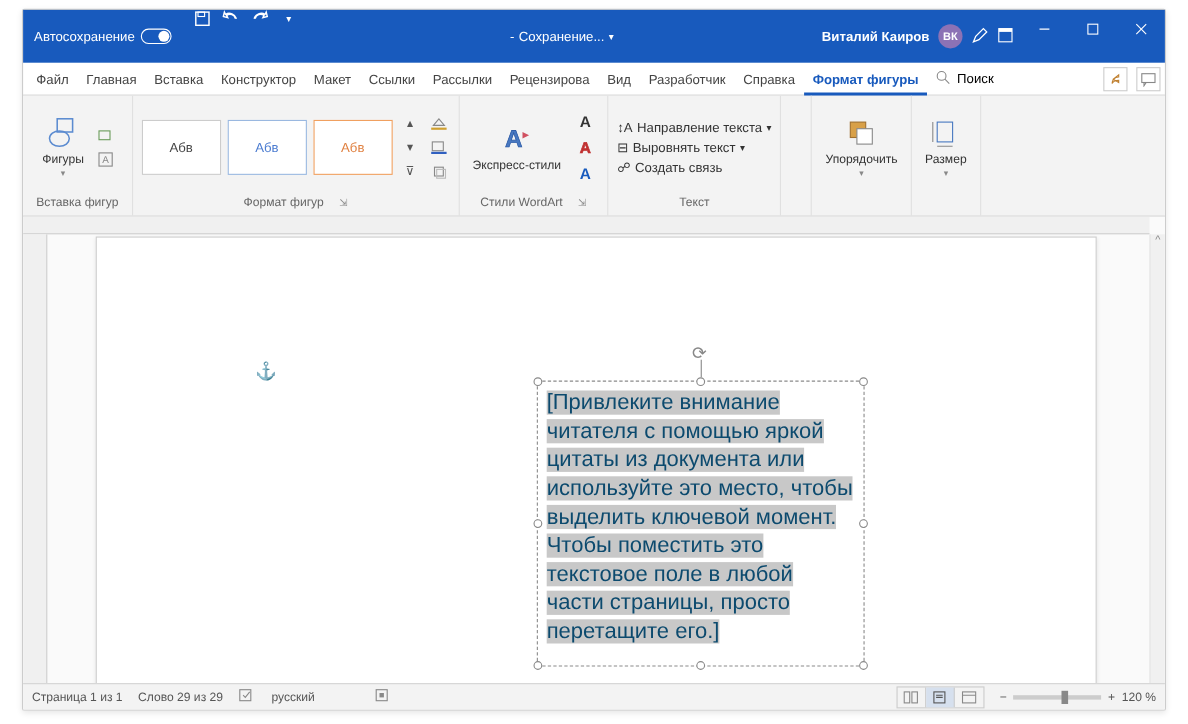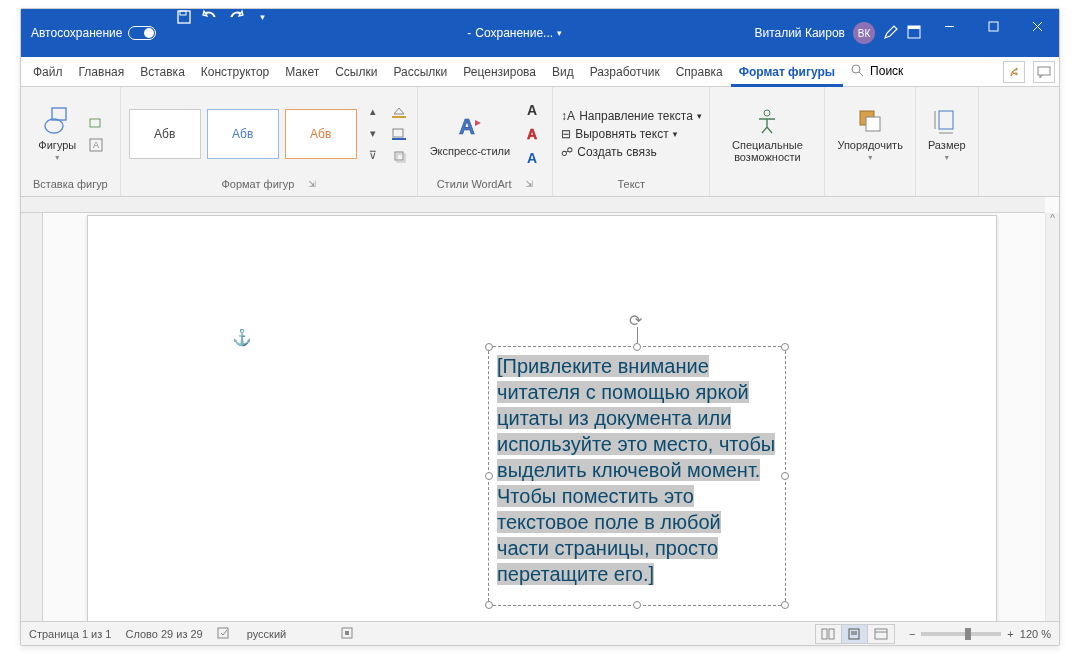--- a/index.html
+++ b/index.html
@@ -6,21 +6,21 @@
 body { background: #fff; width: 1080px; height: 658px; overflow: hidden; position: relative; }
 .window { position: absolute; left: 20px; top: 8px; width: 1040px; height: 638px; border: 1px solid #ccc; border-radius: 2px; background: #fff; box-shadow: 0 2px 6px rgba(0,0,0,.1); display: flex; flex-direction: column; }
 .titlebar { height: 48px; background: #185abd; display: flex; color: #fff; font-size: 12px; }
 .autosave { display: flex; align-items: center; gap: 6px; padding: 0 10px; }
 .toggle { width: 28px; height: 14px; border: 1px solid #fff; border-radius: 7px; position: relative; }
 .toggle::after { content: ""; position: absolute; right: 1px; top: 1px; width: 10px; height: 10px; background: #fff; border-radius: 50%; }
 .qatools { display: flex; gap: 10px; padding: 0 10px; }
 .qatools span { width: 16px; height: 16px; display: inline-flex; align-items: center; justify-content: center; }
 .titletext { flex: 1; text-align: center; display: flex; justify-content: center; gap: 4px; align-items: center; }
 .titletext span { white-space: nowrap; }
-.userbox { display: flex; align-items: center; gap: 8px; padding: 0 6px; }
+.userbox { display: flex; align-items: center; gap: 8px; padding: 0 6px; font-weight: bold; }
 .avatar { width: 22px; height: 22px; border-radius: 50%; background: #8c72b5; color: #fff; font-size: 10px; display: flex; align-items: center; justify-content: center; }
 .winbtns { display: flex; }
 .winbtn { width: 44px; height: 34px; display: flex; align-items: center; justify-content: center; color: #fff; }
 .winbtn svg { width: 11px; height: 11px; }
 .tabs { height: 30px; display: flex; align-items: center; border-bottom: 1px solid #d0d0d0; padding-left: 4px; font-size: 12px; color: #444; }
 .tab { padding: 0 8px; height: 30px; display: flex; align-items: center; cursor: default; white-space: nowrap; }
 .tab.active { color: #185abd; font-weight: 600; box-shadow: inset 0 -3px 0 #185abd; }
 .searchbox { display: flex; align-items: flex-start; gap: 6px; padding: 0 8px; color: #000000; }
 .tabspacer { flex: 1; }
 .tbicon { width: 22px; height: 22px; border: 1px solid #ccc; margin: 0 4px; display: flex; align-items: center; justify-content: center; }
@@ -283,31 +283,20 @@
               <span>Создать связь</span>
             </div>
         </div>
       </div>
       <div class="glabel">
           <span>Текст</span>
         </div>
     </div>
 
     <div class="group">
-      <div class="gbody">
-        <div class="bigbtn">
-          <div class="ico">
-              <svg width="28" height="28" viewBox="0 0 28 28">
-                <circle cx="14" cy="6" r="3" fill="none" stroke="#4a8058"></circle>
-                <path d="M6 12h16M14 12v8m-5 6l5-6 5 6" fill="none" stroke="#4a8058" stroke-width="1.4"></path>
-              </svg>
-            </div>
-          <span style="text-align:center;max-width:90px;">Специальные возможности</span>
-        </div>
-      </div>
       <div class="glabel">
           <span>&nbsp;</span>
         </div>
     </div>
 
     <div class="group">
       <div class="gbody">
         <div class="bigbtn">
           <div class="ico">
               <svg width="28" height="28" viewBox="0 0 28 28">

